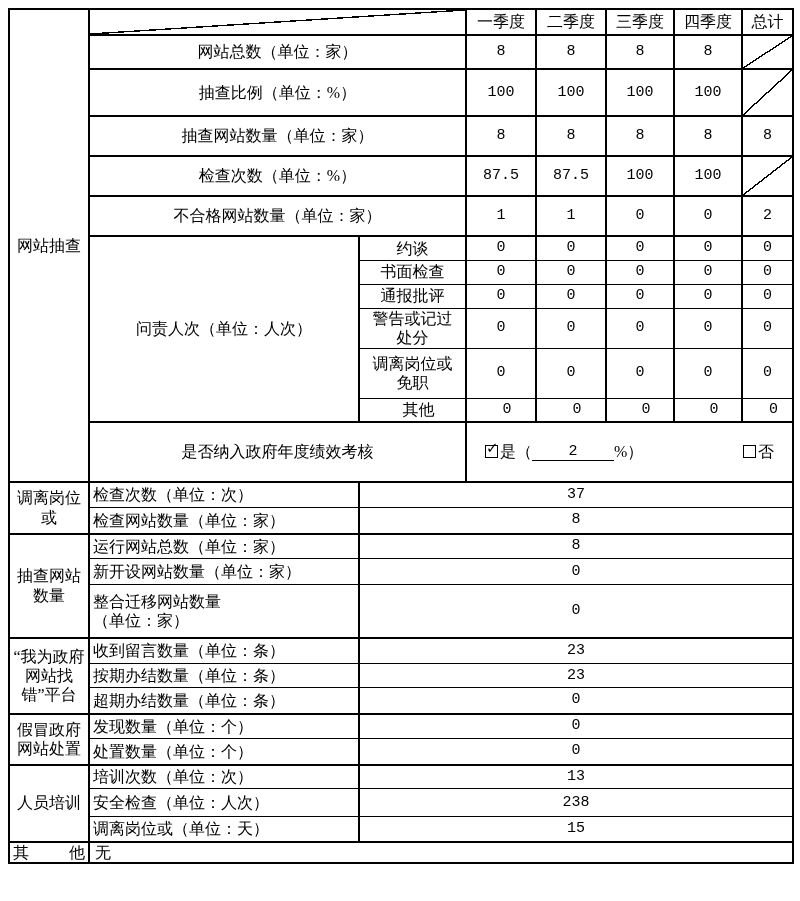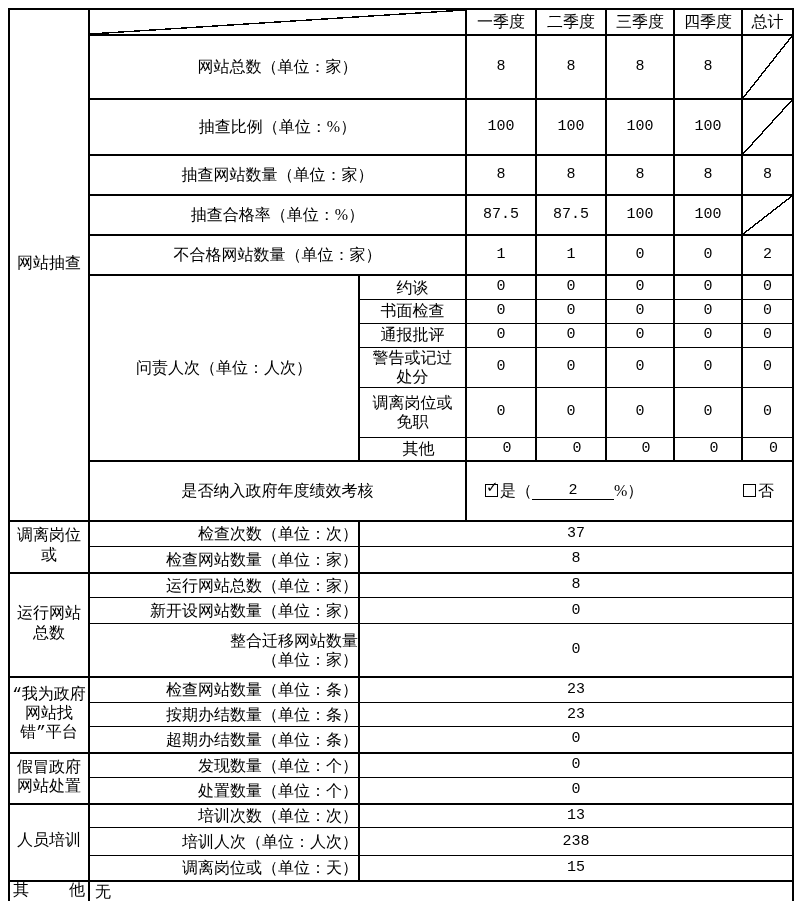--- a/index.html
+++ b/index.html
@@ -32,24 +32,24 @@
   }
   
   tr.r-sub td { border-top-width: 1px; border-bottom-width: 1px; margin-top: 28px; }
   tr.sub-first td { border-top-width: 2px; }
   tr.sub-last td { border-bottom-width: 2px; padding-left: 12px; }
   
   tr.r-low td { border-top-width: 1px; border-bottom-width: 1px; }
   tr.low-first td { border-top-width: 2px; }
   tr.low-last td { border-bottom-width: 2px; }
   
-  td.cat { border-width: 2px !important; font-family: Liberation Mono, monospace; }
+  td.cat { border-width: 2px !important; }
   td.acc { border-top-width: 2px !important; border-bottom-width: 2px !important; }
   
-  .report td.llbl { text-align: right; padding-left: 18px; }
+  .report td.llbl { text-align: left; padding-left: 3px; }
   
   .diag {
     background-image: linear-gradient(to bottom right,
       transparent calc(50% - 0.7px),
       #000 calc(50% - 0.7px),
       #000 calc(50% + 0.7px),
       transparent calc(50% + 0.7px));
   }
   
   .assess {
@@ -77,21 +77,21 @@
     min-width: 82px;
     border-bottom: 1px solid #000;
     text-align: center;
     line-height: 1.15;
   }
   
   td.other-cat { text-align: justify; text-align-last: justify; padding: 0 3px; }
   td.other-val { text-align: left; padding-left: 5px; }
   
   tr.h20{height:20px} tr.h24{height:24px} tr.h25{height:25px} tr.h26{height:26px}
-  tr.h28{height:28px} tr.h46{height:64px} tr.h47{height:56px} tr.h48{height:40px}
+  tr.h28{height:28px} tr.h46{height:34px} tr.h47{height:47px} tr.h48{height:40px}
   tr.h50{height:50px} tr.h53{height:53px}
 </style>
 </head>
 <body>
 
 <table class="report">
   <colgroup>
     <col style="width:80px">
       <col style="width:270px">
       <col style="width:107px">
@@ -134,21 +134,21 @@
     <tr class="h48">
       <td colspan="2">抽查网站数量（单位：家）</td>
       <td class="val">8</td>
       <td class="val">8</td>
       <td class="val">8</td>
       <td class="val">8</td>
       <td class="val">8</td>
     </tr>
 
     <tr class="h48">
-      <td colspan="2">抽查合格率（单位：%）</td>
+      <td colspan="2">检查次数（单位：%）</td>
       <td class="val">87.5</td>
       <td class="val">87.5</td>
       <td class="val">100</td>
       <td class="val">100</td>
       <td class="diag"></td>
     </tr>
 
     <tr class="h48">
       <td colspan="2">不合格网站数量（单位：家）</td>
       <td class="val">1</td>
@@ -232,37 +232,37 @@
       <td class="cat" rowspan="2">调离岗位或</td>
       <td class="llbl">检查次数（单位：次）</td>
       <td class="lval" colspan="6">37</td>
     </tr>
     <tr class="h26 r-low low-last">
       <td class="llbl">检查网站数量（单位：家）</td>
       <td class="lval" colspan="6">8</td>
     </tr>
 
     <tr class="h25 r-low low-first">
-      <td class="cat" rowspan="3">运行网站总数</td>
+      <td class="cat" rowspan="3">抽查网站数量</td>
       <td class="llbl">运行网站总数（单位：家）</td>
       <td class="lval" colspan="6">8</td>
     </tr>
     <tr class="h26 r-low">
       <td class="llbl">新开设网站数量（单位：家）</td>
       <td class="lval" colspan="6">0</td>
     </tr>
     <tr class="h53 r-low low-last">
       <td class="llbl">整合迁移网站数量
 （单位：家）</td>
       <td class="lval" colspan="6">0</td>
     </tr>
 
     <tr class="h26 r-low low-first">
       <td class="cat" rowspan="3">“我为政府网站找错”平台</td>
-      <td class="llbl">检查网站数量（单位：条）</td>
+      <td class="llbl">收到留言数量（单位：条）</td>
       <td class="lval" colspan="6">23</td>
     </tr>
     <tr class="h24 r-low">
       <td class="llbl">按期办结数量（单位：条）</td>
       <td class="lval" colspan="6">23</td>
     </tr>
     <tr class="h26 r-low low-last">
       <td class="llbl">超期办结数量（单位：条）</td>
       <td class="lval" colspan="6">0</td>
     </tr>
@@ -276,21 +276,21 @@
       <td class="llbl">处置数量（单位：个）</td>
       <td class="lval" colspan="6">0</td>
     </tr>
 
     <tr class="h24 r-low low-first">
       <td class="cat" rowspan="3">人员培训</td>
       <td class="llbl">培训次数（单位：次）</td>
       <td class="lval" colspan="6">13</td>
     </tr>
     <tr class="h28 r-low">
-      <td class="llbl">培训人次（单位：人次）</td>
+      <td class="llbl">安全检查（单位：人次）</td>
       <td class="lval" colspan="6">238</td>
     </tr>
     <tr class="h25 r-low low-last">
       <td class="llbl">调离岗位或（单位：天）</td>
       <td class="lval" colspan="6">15</td>
     </tr>
 
     <tr class="h20">
       <td class="cat other-cat">其　他</td>
       <td class="other-val" colspan="7">无</td>

